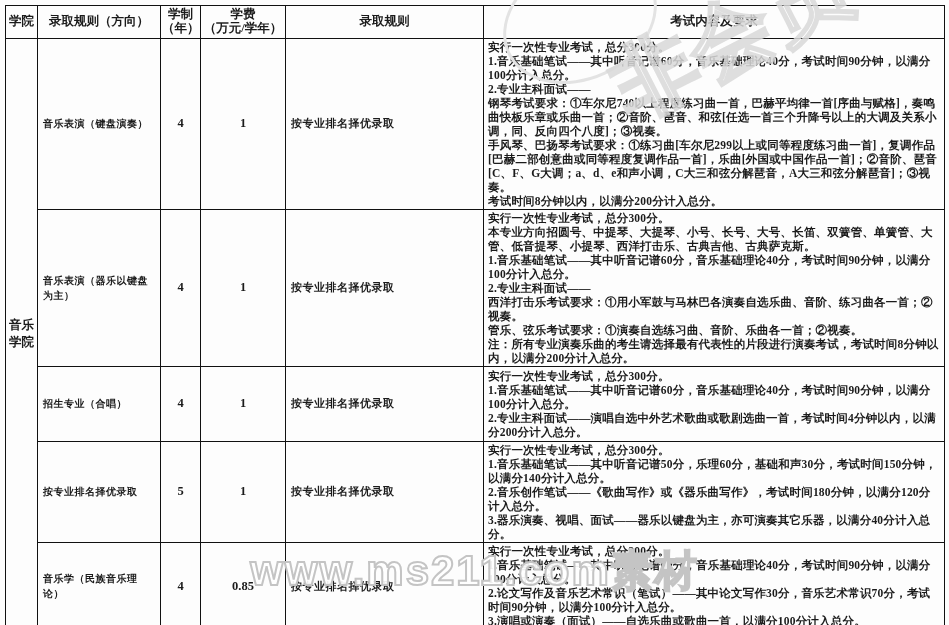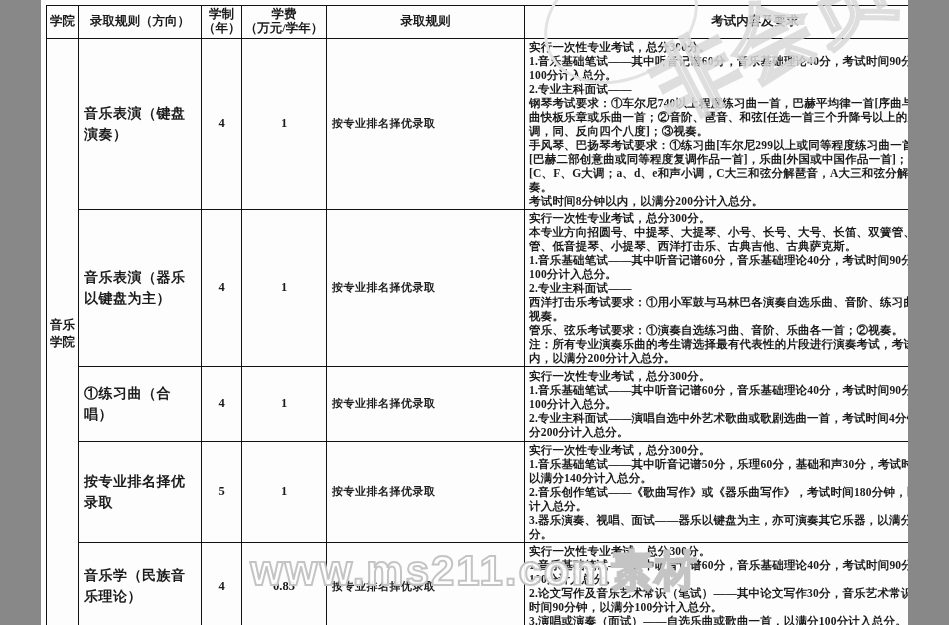--- a/index.html
+++ b/index.html
@@ -1,19 +1,19 @@
 <!DOCTYPE html>
 <html><head>
 <meta charset="utf-8">
 <style>
   * { margin: 0; padding: 0; box-sizing: border-box; }
   html, body { background: #888; }
   .page {
     position: relative;
-    width: 867px;
+    width: 949px;
     height: 625px;
     margin: 0 auto;
     background: #fdfdfd;
     font-family: "Liberation Serif", "DejaVu Serif", serif;
     color: #1b1b1b;
     overflow: hidden;
   }
   table.admission {
     position: absolute;
     left: 5px;
@@ -36,21 +36,21 @@
     white-space: pre-line;
   }
   td.college {
     text-align: center;
     font-size: 12.5px;
     font-weight: bold;
     white-space: pre-line;
     line-height: 1.35;
   }
   td.major {
-    font-size: 14px;
+    font-size: 10px;
     padding: 2px 3px 2px 5px;
     line-height: 1.5;
     letter-spacing: 0.5px;
   }
   td.num {
     text-align: center;
     font-size: 12.5px;
   }
   td.rule {
     font-size: 11px;
@@ -170,21 +170,21 @@
         <td class="exam">实行一次性专业考试，总分300分。
 本专业方向招圆号、中提琴、大提琴、小号、长号、大号、长笛、双簧管、单簧管、大管、低音提琴、小提琴、西洋打击乐、古典吉他、古典萨克斯。
 1.音乐基础笔试——其中听音记谱60分，音乐基础理论40分，考试时间90分钟，以满分100分计入总分。
 2.专业主科面试——
 西洋打击乐考试要求：①用小军鼓与马林巴各演奏自选乐曲、音阶、练习曲各一首；②视奏。
 管乐、弦乐考试要求：①演奏自选练习曲、音阶、乐曲各一首；②视奏。
 注：所有专业演奏乐曲的考生请选择最有代表性的片段进行演奏考试，考试时间8分钟以内，以满分200分计入总分。</td>
       </tr>
 
       <tr style="height:75px">
-        <td class="major">①练习曲（合唱）</td>
+        <td class="major">招生专业（合唱）</td>
         <td class="num">4</td>
         <td class="num">1</td>
         <td class="rule">按专业排名择优录取</td>
         <td class="exam">实行一次性专业考试，总分300分。
 1.音乐基础笔试——其中听音记谱60分，音乐基础理论40分，考试时间90分钟，以满分100分计入总分。
 2.专业主科面试——演唱自选中外艺术歌曲或歌剧选曲一首，考试时间4分钟以内，以满分200分计入总分。</td>
       </tr>
 
       <tr style="height:75px">
         <td class="major">按专业排名择优录取</td>

